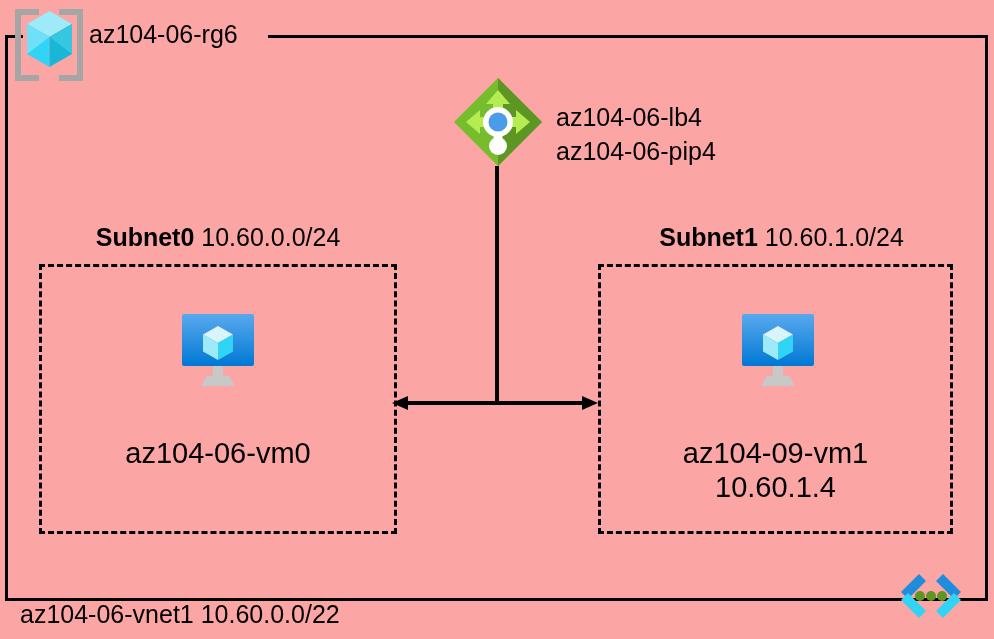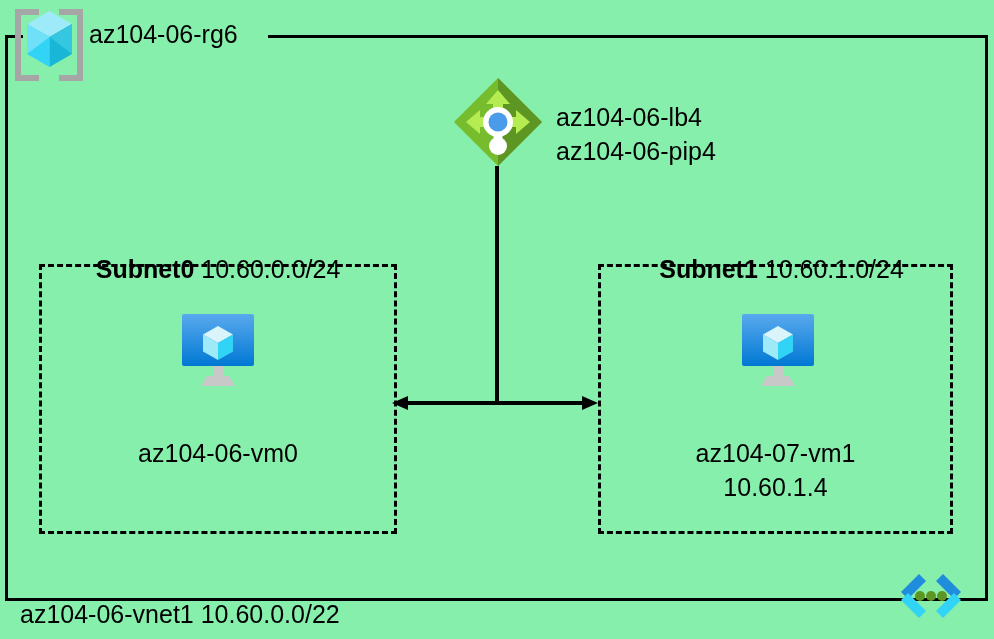--- a/index.html
+++ b/index.html
@@ -8,21 +8,21 @@
     background: #ffffff;
   }
   body {
     font-family: "Liberation Sans", sans-serif;
     color: #000000;
   }
   #canvas {
     position: relative;
     width: 994px;
     height: 639px;
-    background: #86efac;
+    background: #fca5a5;
     overflow: hidden;
   }
 
   
   .vnet-edge {
     position: absolute;
     background: #000000;
   }
   #vnet-edge-top-left   { left: 5px;  top: 35px;  width: 18px;  height: 3px; }
   #vnet-edge-top-right  { left: 268px; top: 35px; width: 720px; height: 3px; }
@@ -104,41 +104,40 @@
   #subnet0-box { left: 39px;  top: 264px; width: 358px; height: 270px; }
   #subnet1-box { left: 598px; top: 264px; width: 355px; height: 270px; }
 
   .subnet-title {
     position: absolute;
     top: 221px;
     font-size: 25px;
     line-height: 32px;
     white-space: nowrap;
     text-align: center;
-    margin-top: 32px;
   }
   #subnet0-title { left: 39px;  width: 358px; }
   #subnet1-title { left: 604px; width: 355px; }
   .subnet-title .name { font-weight: bold; }
   .subnet-title .cidr { font-weight: normal; }
 
   
   .vm-icon {
     position: absolute;
     top: 312px;
     width: 86px;
     height: 76px;
   }
   #vm0-icon { left: 175px; }
   #vm1-icon { left: 735px; }
 
   .vm-labels {
     position: absolute;
     top: 436px;
-    font-size: 25px;
+    font-size: 29px;
     line-height: 34px;
     text-align: center;
     white-space: nowrap;
   }
   #vm0-labels { left: 39px;  width: 358px; }
   #vm1-labels { left: 598px; width: 355px; }
 
   
   #vnet-label {
     position: absolute;
@@ -246,21 +245,21 @@
       </linearGradient>
     </defs>
     <rect x="7" y="2" width="72" height="52" rx="2" fill="url(#vmgrad1)"></rect>
     <rect x="38" y="54" width="10" height="12" fill="#c8c8c8"></rect>
     <path d="M26 74 L32 64 L54 64 L60 74 Z" fill="#c8c8c8"></path>
     <polygon points="43,14 58,22.5 43,31 28,22.5" fill="#d9f4fb"></polygon>
     <polygon points="28,22.5 43,31 43,48 28,39.5" fill="#9feaf9"></polygon>
     <polygon points="58,22.5 58,39.5 43,48 43,31" fill="#32d4f5"></polygon>
   </svg>
   <div id="vm1-labels" class="vm-labels">
-    <div>az104-07-vm1</div>
+    <div>az104-09-vm1</div>
     <div>10.60.1.4</div>
   </div>
 
   <div id="vnet-label">az104-06-vnet1 10.60.0.0/22</div>
   <svg id="vnet-icon" viewBox="0 0 76 60">
 
     <polygon points="26,4 33,11 15,29 8,22" fill="#1f8ddb"></polygon>
     <polygon points="8,30 15,23 33,41 26,48" fill="#32d4f5"></polygon>
 
     <polygon points="50,4 43,11 61,29 68,22" fill="#1f8ddb"></polygon>

